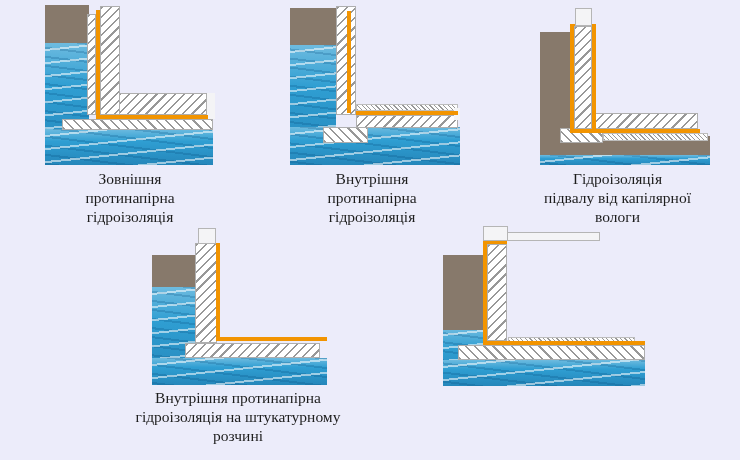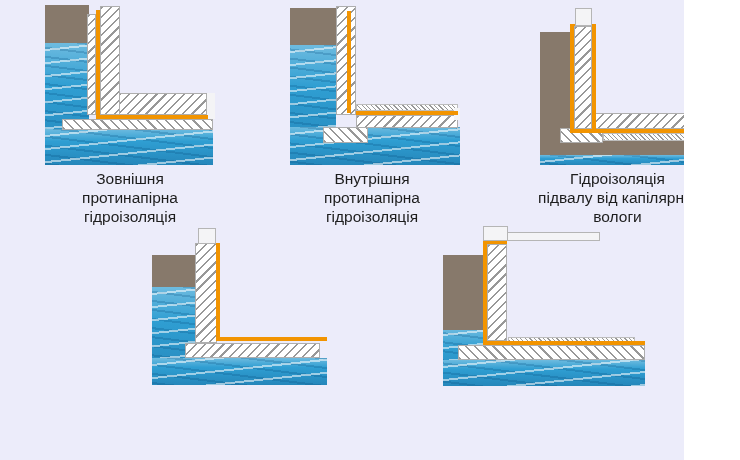--- a/index.html
+++ b/index.html
@@ -1,21 +1,21 @@
 <!DOCTYPE html>
 <html style="--background: #ececfa; --water: #2f9ed2; --soil: #87796b; --waterproofing-orange: #f29400; --hatch-line: #989898;"><head>
 <meta charset="utf-8">
 <style>
   html,body{margin:0;padding:0;}
   .canvas{
     position:relative;
-    width:684px;height:460px;
+    width:740px;height:460px;
     background:var(--background,#ececfa);
     overflow:hidden;
-    font-family:Liberation Sans, sans-serif;
+    font-family:Liberation Serif, serif;
   }
   .fig{position:absolute;}
   .piece{position:absolute;}
   .water{
     background-color:var(--water,#2f9ed2);
     background-image:
       repeating-linear-gradient(174deg, rgba(255,255,255,0) 0 6px, rgba(255,255,255,.55) 6px 8px, rgba(255,255,255,0) 8px 13px),
       repeating-linear-gradient(187deg, rgba(0,70,120,.22) 0 2px, rgba(0,70,120,0) 2px 9px),
       linear-gradient(180deg, rgba(255,255,255,.30) 0%, rgba(255,255,255,0) 35%, rgba(0,50,100,.22) 100%);
   }
@@ -100,20 +100,23 @@
   <div class="fig" style="left:152px;top:228px;width:175px;height:157px;">
     <div class="piece water" style="left:0;top:59px;width:43px;height:98px;"></div>
     <div class="piece water" style="left:0;top:130px;width:175px;height:27px;"></div>
     <div class="piece soil" style="left:0;top:27px;width:43px;height:32px;"></div>
     <div class="piece hatch" style="left:33px;top:115px;width:135px;height:15px;"></div>
     <div class="piece orange" style="left:63px;top:109px;width:112px;height:4px;"></div>
     <div class="piece hatch" style="left:43px;top:15px;width:22px;height:100px;"></div>
     <div class="piece orange" style="left:64px;top:15px;width:4px;height:98px;"></div>
     <div class="piece whitebox" style="left:46px;top:0;width:18px;height:16px;"></div>
   </div>
+  <div class="caption" style="left:88px;top:389px;width:300px;">Внутрішня протинапірна
+гідроізоляція на штукатурному
+розчині</div>
 
   <div class="fig" style="left:443px;top:226px;width:202px;height:160px;">
     <div class="piece water" style="left:0;top:102px;width:40px;height:58px;"></div>
     <div class="piece water" style="left:0;top:134px;width:202px;height:26px;"></div>
     <div class="piece soil" style="left:0;top:29px;width:40px;height:75px;"></div>
     <div class="piece hatch-alt" style="left:15px;top:119px;width:187px;height:15px;"></div>
     <div class="piece hatch-fine" style="left:65px;top:111px;width:127px;height:5px;"></div>
     <div class="piece orange" style="left:40px;top:115px;width:162px;height:4px;"></div>
     <div class="piece hatch" style="left:44px;top:18px;width:20px;height:97px;"></div>
     <div class="piece orange" style="left:40px;top:14px;width:4px;height:101px;"></div>

